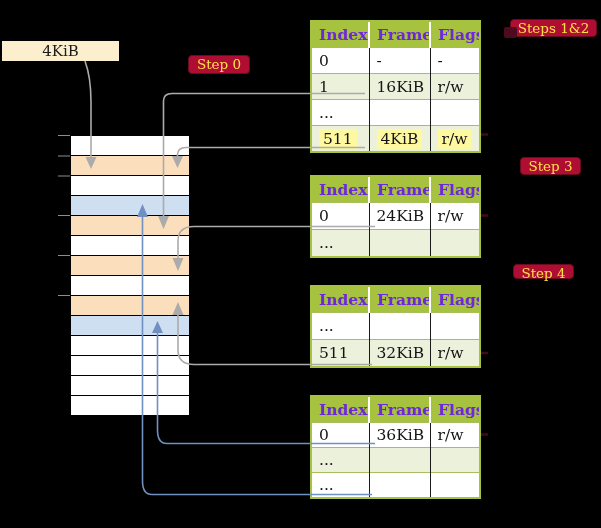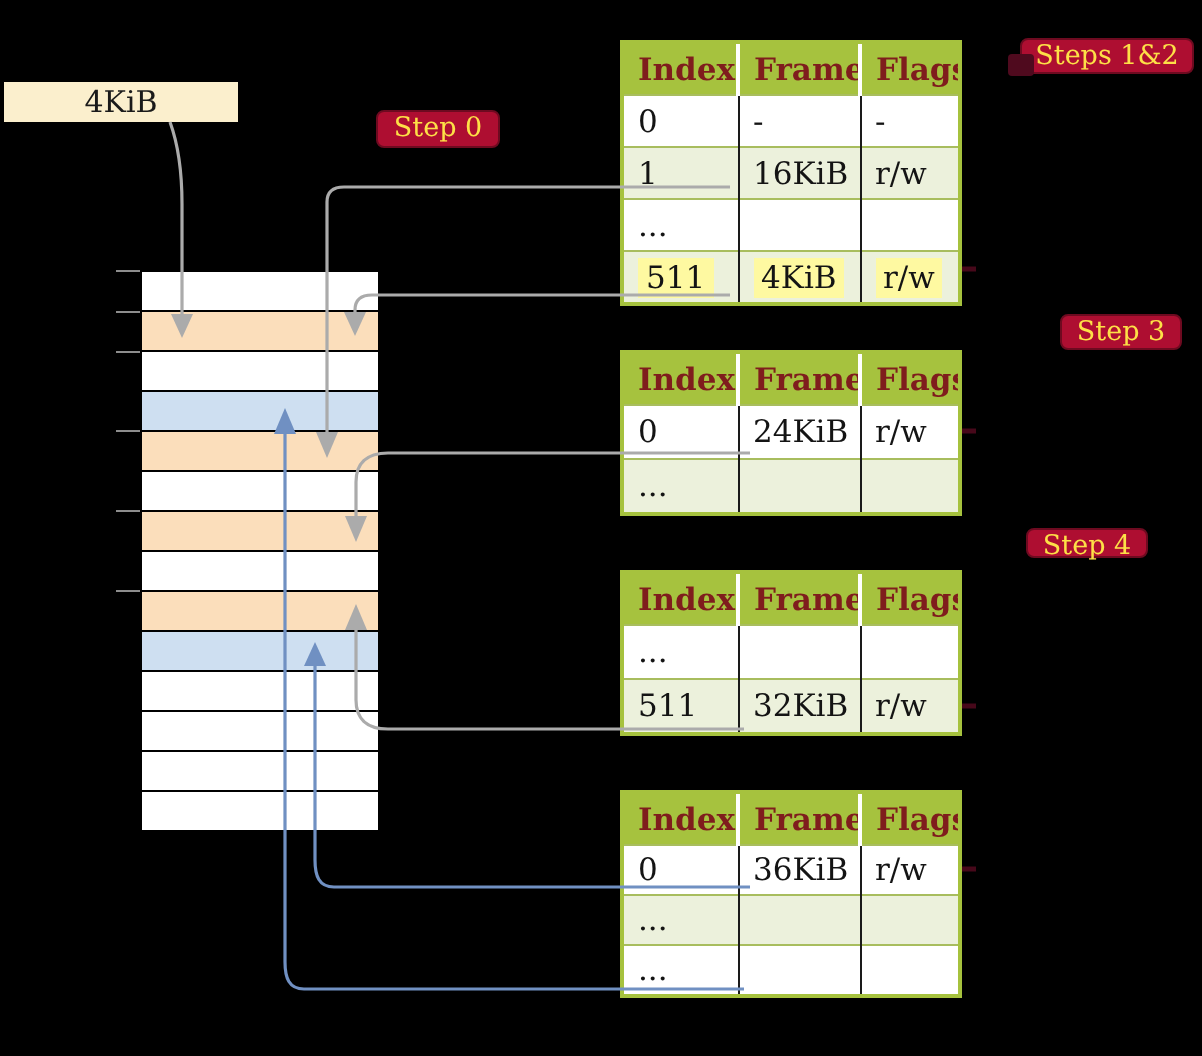--- a/index.html
+++ b/index.html
@@ -8,38 +8,38 @@
 
   
   #frame-box{position:absolute;left:2px;top:41px;width:117px;height:20px;background:#FBEFCD;
              color:#1a1a1a;font-size:15px;line-height:20px;text-align:center;}
 
   
   .badge{position:absolute;background:#AE0E31;border:1px solid #6E0A20;border-radius:4px;
          color:#fde047;font-size:13.5px;text-align:center;box-sizing:border-box;white-space:nowrap;}
   #badge-step0 {left:188px;top:55px;width:62px;height:19px;line-height:17px;}
   #badge-steps12{left:510px;top:19px;width:87px;height:18px;line-height:16px;}
-  #badge-step3 {left:520px;top:157px;width:61px;height:18px;line-height:16px;margin-left:10px;}
+  #badge-step3 {left:520px;top:157px;width:61px;height:18px;line-height:16px;}
   #badge-step4 {left:513px;top:264px;width:61px;height:15px;line-height:17px;}
 
   
   #memory{position:absolute;left:70px;top:135px;width:120px;height:281px;border:1px solid #000;
           box-sizing:border-box;display:flex;flex-direction:column;background:#000;}
   .mrow{flex:1;border-bottom:1px solid #000;}
   .mrow:last-child{border-bottom:none;}
   .mrow.white {background:#ffffff;}
   .mrow.orange{background:#FBDEBB;}
   .mrow.blue  {background:#CEDFF1;}
 
   
   .ptable{position:absolute;left:310px;width:171px;border:2px solid #A6C23E;background:#fff;
           box-sizing:border-box;}
   .ptable table{border-collapse:collapse;width:100%;table-layout:fixed;}
   .ptable col.c1{width:57px;} .ptable col.c2{width:61px;} .ptable col.c3{width:49px;}
-  .ptable th{background:#A6C23E;color:#7f1d1d;font-weight:bold;font-size:15.5px;text-align:left;
+  .ptable th{background:#A6C23E;color:#6d28d9;font-weight:bold;font-size:15.5px;text-align:left;
              padding:0 0 0 7px;height:25px;border-right:2px solid #fff;white-space:nowrap;overflow:hidden;}
   .ptable th:last-child{border-right:none;}
   .ptable td{font-size:15.5px;color:#141414;padding:0 0 0 7px;border-right:1px solid #1a1a1a;
              border-top:1px solid #A8BD5E;white-space:nowrap;vertical-align:middle;}
   .ptable td:last-child{border-right:none;}
   .ptable tbody tr:nth-child(even) td{background:#ECF1DC;}
   #table1{top:20px;}  #table1 td{height:25px;}
   #table2{top:175px;} #table2 td{height:26px;}
   #table3{top:285px;} #table3 td{height:26px;}
   #table4{top:395px;} #table4 td{height:24px;}

